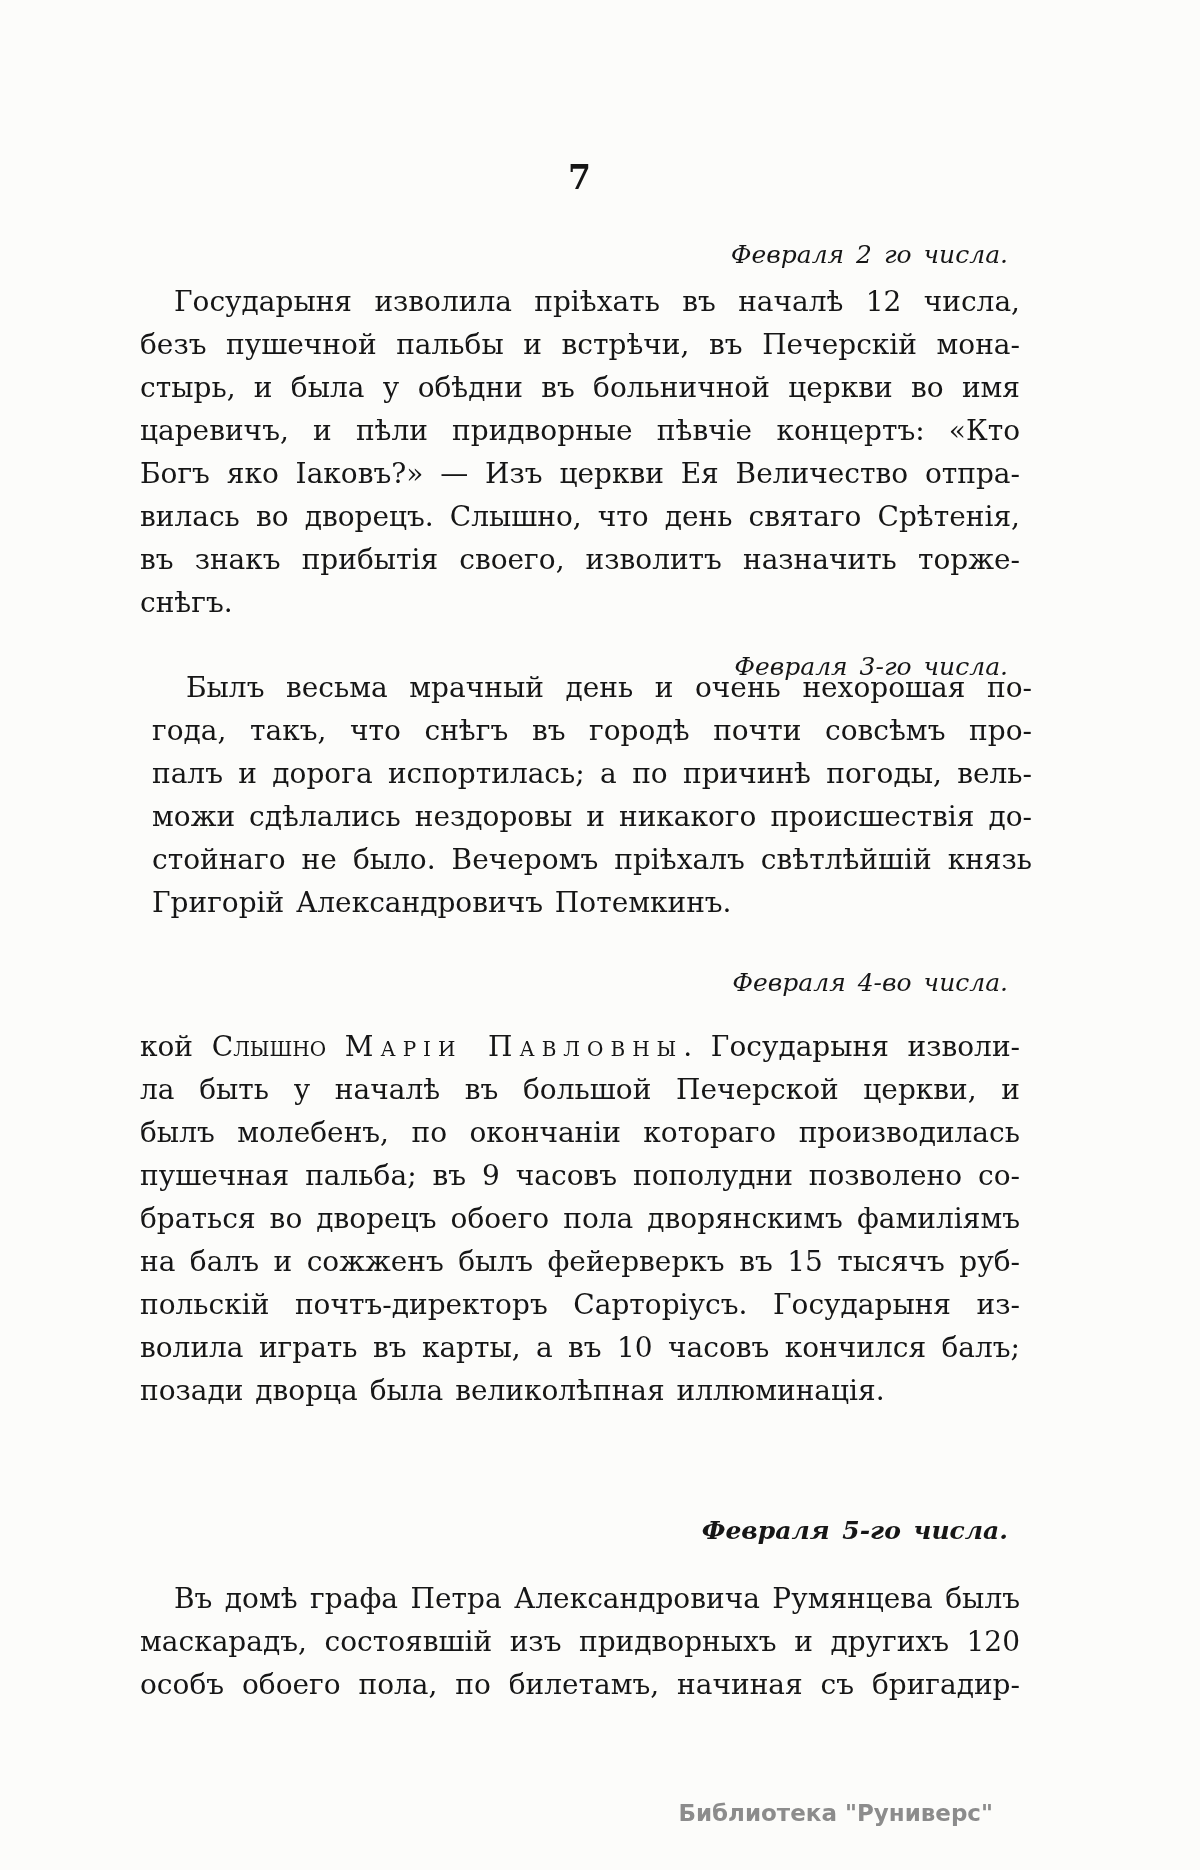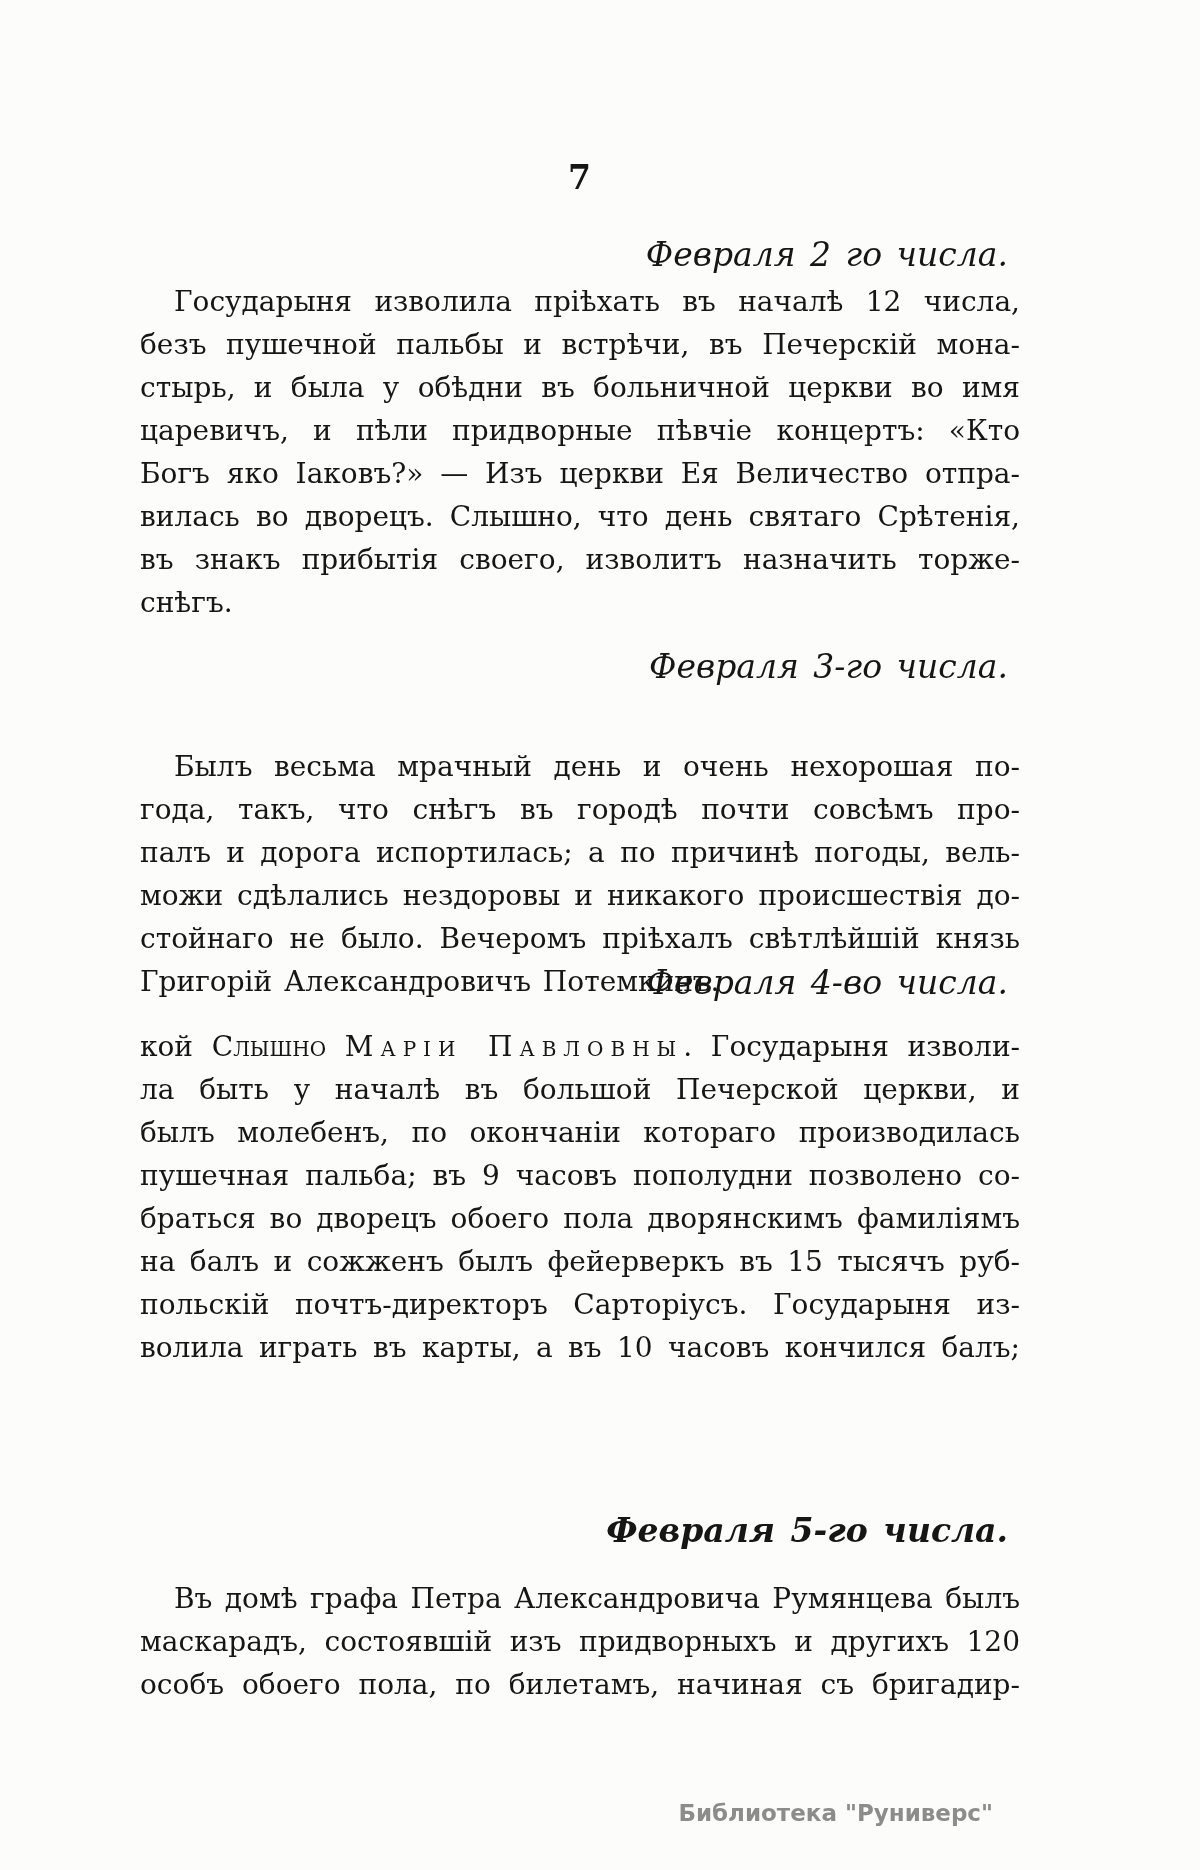--- a/index.html
+++ b/index.html
@@ -17,30 +17,30 @@
   }
   .page-number {
     position:absolute; top:158px; left:140px; width:880px;
     text-align:center;
     font-size:33px; font-weight:bold; letter-spacing:1px;
   }
   .date {
     position:absolute; left:140px; width:868px;
     text-align:right;
     font-style:italic;
-    font-size:33px; line-height:30px;
+    font-size:25px; line-height:30px;
     word-spacing:4px;
   }
   .date-1 { top:240px; }
   .date-2 { top:652px; }
   .date-3 { top:968px; }
   .date-4 { top:1516px;font-weight:bold; }
   .para { position:absolute; left:140px; width:880px; }
   .para-1 { top:280px; }
-  .para-2 { top:745px; }
+  .para-2 { top:666px;margin-left:12px; }
   .para-3 { top:1025px; }
   .para-4 { top:1577px; }
   .line {
     width:880px;
     font-size:28px; line-height:43px;
     text-align:justify;
     -moz-text-align-last:justify;
     text-align-last:justify;
     word-spacing:3px;
     white-space:normal;
@@ -93,20 +93,21 @@
 
   <div class="para para-3">
     <div class="line"><span>кой </span><span class="sc">Слышно </span><span class="sc spaced">Маріи Павловны</span><span>. Государыня изволи-</span></div>
     <div class="line">ла быть у началѣ въ большой Печерской церкви, и</div>
     <div class="line">былъ молебенъ, по окончаніи котораго производилась</div>
     <div class="line">пушечная пальба; въ 9 часовъ пополудни позволено со-</div>
     <div class="line">браться во дворецъ обоего пола дворянскимъ фамиліямъ</div>
     <div class="line">на балъ и сожженъ былъ фейерверкъ въ 15 тысячъ руб-</div>
     <div class="line">польскій почтъ-директоръ Сарторіусъ. Государыня из-</div>
     <div class="line">волила играть въ карты, а въ 10 часовъ кончился балъ;</div>
+    <div class="line last">позади дворца была великолѣпная иллюминація.</div>
   </div>
 
   <div class="date date-4">Февраля 5-го числа.</div>
 
   <div class="para para-4">
     <div class="line indent">Въ домѣ графа Петра Александровича Румянцева былъ</div>
     <div class="line">маскарадъ, состоявшій изъ придворныхъ и другихъ 120</div>
     <div class="line">особъ обоего пола, по билетамъ, начиная съ бригадир-</div>
   </div>
 

